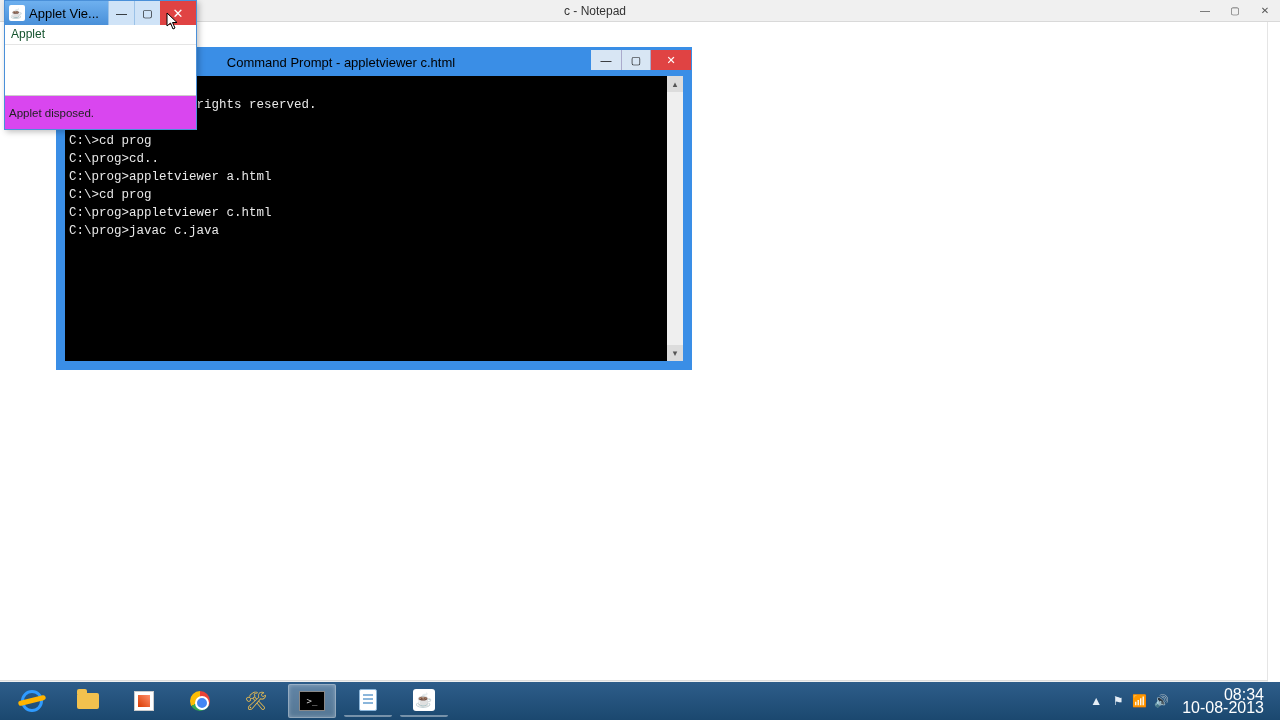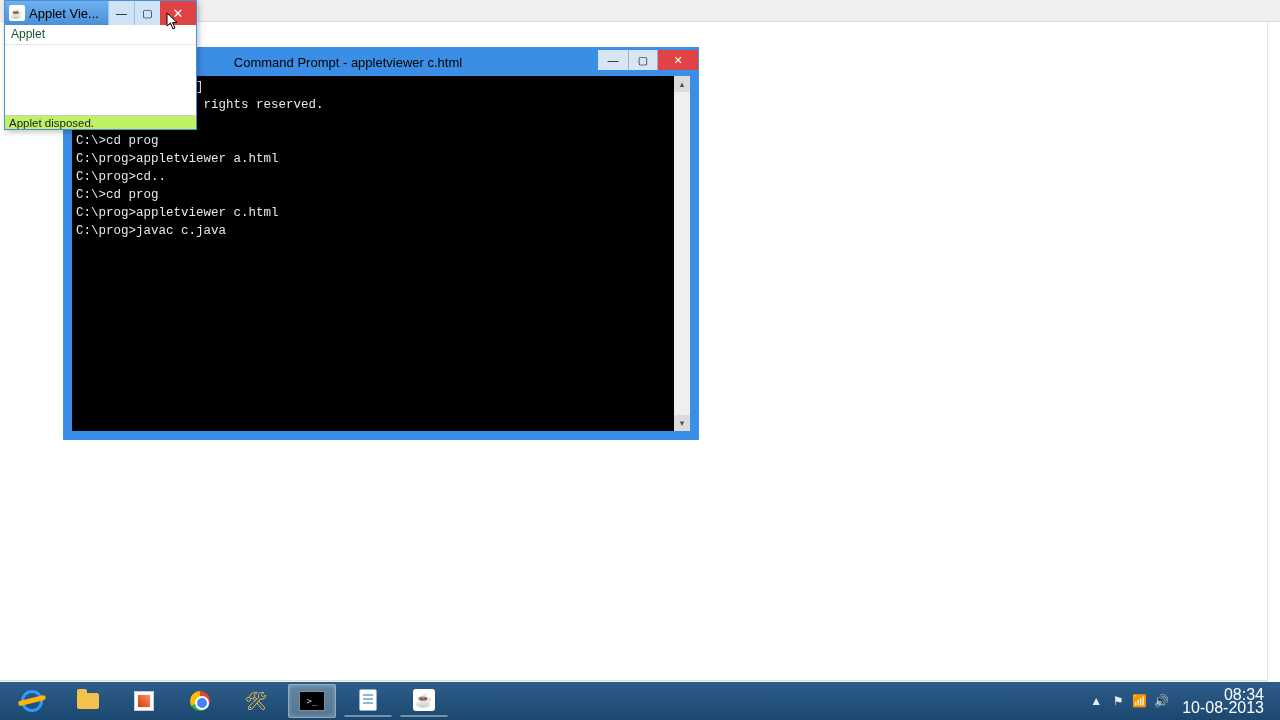--- a/index.html
+++ b/index.html
@@ -11,21 +11,21 @@
 .notepad-title { flex: 1; text-align: center; font-size: 12px; color: #333; }
 .notepad-ctrls { display: flex; }
 .notepad-ctrls div { width: 30px; height: 22px; display: flex; align-items: center; justify-content: center; font-size: 10px; color: #555; }
 .notepad-body { position: absolute; top: 22px; left: 0; right: 12px; bottom: 40px; background: #fff; border-right: 1px solid #e5e5e5; }
 .notepad-hscroll { position: absolute; left: 0; right: 12px; bottom: 28px; height: 12px; background: #f0f0f0; border-top: 1px solid #ddd; }
 .notepad-hscroll::before, .notepad-hscroll::after { content: "▸"; position: absolute; font-size: 9px; color: #888; top: -1px; }
 .notepad-hscroll::before { content: "◂"; left: 2px; }
 .notepad-hscroll::after { right: 2px; }
 
 
-.cmd { position: absolute; left: 63px; top: 47px; width: 636px; height: 393px; background: #3a8ee6; border: 1px solid #3a8ee6; }
+.cmd { position: absolute; left: 56px; top: 47px; width: 636px; height: 323px; background: #3a8ee6; border: 1px solid #3a8ee6; }
 .cmd-titlebar { height: 28px; display: flex; align-items: center; padding-left: 10px; }
 .cmd-icon { width: 16px; height: 16px; background: #000; border: 1px solid #666; margin-right: 8px; display:flex; align-items:center; justify-content:center; }
 .cmd-icon::after { content: ">_"; color:#ccc; font-size:8px; font-family:monospace; }
 .cmd-title { flex: 1; text-align: center; font-size: 13px; color: #000; font-weight: 400; }
 .cmd-ctrls { display: flex; }
 .cmd-btn { width: 30px; height: 20px; display: flex; align-items: center; justify-content: center; font-size: 11px; margin-top: -4px; }
 .cmd-min { background: #d8e6f4; color: #000; }
 .cmd-max { background: #d8e6f4; color: #000; border-left:1px solid #aac; border-right:1px solid #aac;}
 .cmd-close { background: #e04343; color: #fff; width: 40px; }
 .cmd-body { position: absolute; left: 8px; right: 8px; top: 28px; bottom: 8px; background: #000; overflow: hidden; }
@@ -39,21 +39,21 @@
 .applet { position: absolute; left: 4px; top: 0; width: 193px; height: 130px; background: #fff; border: 1px solid #4a90d9; box-shadow: 2px 2px 6px rgba(0,0,0,.25); }
 .applet-titlebar { height: 24px; background: linear-gradient(#6eb0ef, #4a90d9); display: flex; align-items: center; padding-left: 4px; }
 .applet-java { width: 16px; height: 16px; background: #fff; border-radius: 2px; display:flex; align-items:center; justify-content:center; margin-right:4px;}
 .applet-java::after { content:"☕"; font-size:10px; }
 .applet-title { flex: 1; font-size: 13px; color: #000; overflow: hidden; text-overflow: ellipsis; white-space: nowrap; }
 .applet-ctrls { display: flex; height: 24px; }
 .applet-min, .applet-max { width: 26px; display:flex; align-items:center; justify-content:center; font-size:11px; color:#000; background:#cfe3f7; border-left:1px solid #9bc2e8;}
 .applet-close { width: 36px; background: #e04343; color: #fff; display:flex; align-items:center; justify-content:center; font-size:13px; position:relative;}
 .applet-menubar { height: 20px; font-size: 12px; padding: 2px 6px; color: #14532d; border-bottom: 1px solid #e5e5e5; }
 .applet-content { flex: 1; }
-.applet-status { position: absolute; left: 0; right: 0; bottom: 0; height: 14px; font-size: 11.5px; color: #222; padding-left: 4px; border-top: 1px solid #ccc; background: #bef264; display:flex; align-items:center;}
+.applet-status { position: absolute; left: 0; right: 0; bottom: 0; height: 34px; font-size: 11.5px; color: #222; padding-left: 4px; border-top: 1px solid #ccc; background: #d946ef; display:flex; align-items:center;}
 
 
 .cursor { position: absolute; left: 166px; top: 12px; width: 14px; height: 18px; pointer-events:none; z-index: 99;}
 .cursor svg { width: 14px; height: 18px; }
 
 
 .taskbar { position: absolute; left: 0; right: 0; bottom: 0; height: 38px; background: linear-gradient(#2e5d8a, #1b486f); display: flex; align-items: center; padding: 0 4px; }
 .tb-icon { width: 48px; height: 32px; margin: 0 4px; display: flex; align-items: center; justify-content: center; border-radius: 2px; font-size:18px;}
 .tb-icon.active { background: rgba(255,255,255,.25); border:1px solid rgba(255,255,255,.35); box-shadow: inset 0 0 4px rgba(255,255,255,.3); height:34px;}
 .tb-icon.running { border-bottom: 2px solid rgba(255,255,255,.4); }
@@ -74,20 +74,21 @@
 .java-task-icon { width:22px; height:22px; background:#fff; border-radius:3px; display:flex; align-items:center; justify-content:center; font-size:14px;}
 .office-icon{ width:20px; height:20px; background:#fff; border:1px solid #ccc; position:relative;}
 .office-icon::after{content:""; position:absolute; inset:3px; background:linear-gradient(45deg,#d83b01,#ff8f6b);}
 .tool-icon{ width:20px; height:20px; display:flex; align-items:center; justify-content:center; color:#f2c14e;}
 </style>
 </head>
 <body>
 
 <div class="notepad">
   <div class="notepad-titlebar">
+    <div class="notepad-title">c - Notepad</div>
     <div class="notepad-ctrls">
       <div>—</div>
       <div>▢</div>
       <div>✕</div>
     </div>
   </div>
   <div class="notepad-body"></div>
   <div class="notepad-hscroll"></div>
 </div>
 
@@ -101,22 +102,22 @@
       <div class="cmd-btn cmd-close">✕</div>
     </div>
   </div>
   <div class="cmd-body">
     <div class="cmd-text">
       <div class="cmd-line">Version 6.2.9200]</div>
       <div class="cmd-line">Corporation. All rights reserved.</div>
       <div class="cmd-line"></div>
       <div class="cmd-line">C:\Users&gt;cd..</div>
       <div class="cmd-line">C:\&gt;cd prog</div>
+      <div class="cmd-line">C:\prog&gt;cd..</div>
       <div class="cmd-line">C:\prog&gt;appletviewer a.html</div>
-      <div class="cmd-line">C:\prog&gt;cd..</div>
       <div class="cmd-line">C:\&gt;cd prog</div>
       <div class="cmd-line">C:\prog&gt;appletviewer c.html</div>
       <div class="cmd-line">C:\prog&gt;javac c.java</div>
     </div>
     <div class="cmd-scroll">
       <div class="cmd-scroll-up">▴</div>
       <div class="cmd-scroll-down">▾</div>
     </div>
   </div>
 </div>

